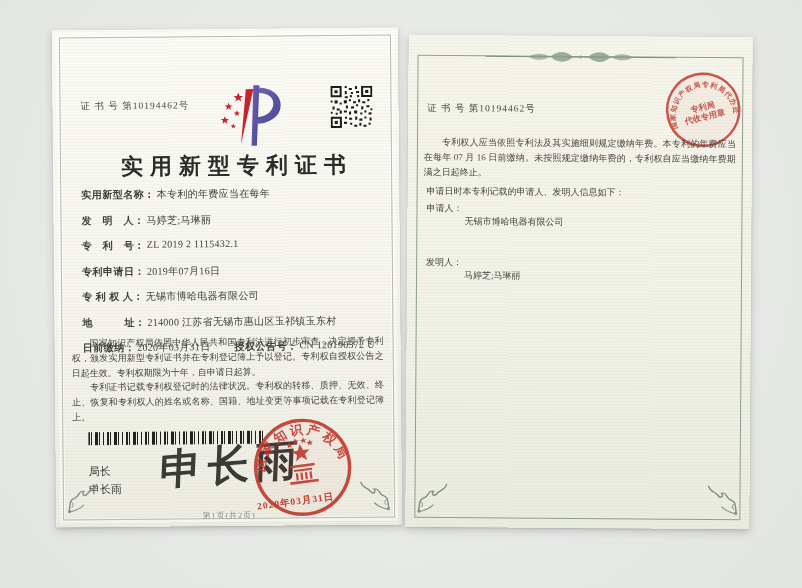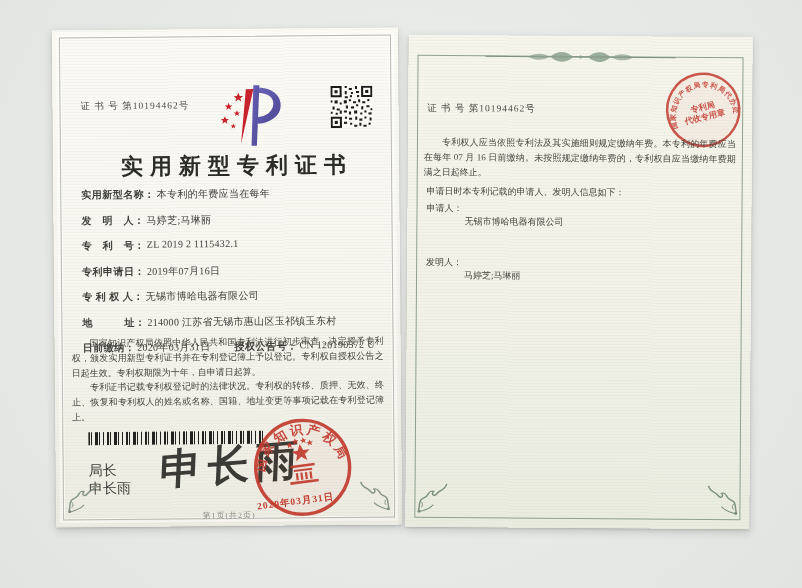--- a/index.html
+++ b/index.html
@@ -39,21 +39,21 @@
   .para{font-size:9px;line-height:14.8px;color:#45453f;text-align:justify;text-indent:2em;margin:0;}
 
   .barcode{position:absolute;left:33px;top:402px;width:176px;height:13px;
       background:repeating-linear-gradient(90deg,
         #22221f 0 2px,transparent 2px 3px,
         #22221f 3px 4px,transparent 4px 7px,
         #22221f 7px 10px,transparent 10px 11px,
         #22221f 11px 12px,transparent 12px 15px,
         #22221f 15px 16px,transparent 16px 19px);}
 
-  .director{position:absolute;left:33px;top:432px;font-size:14px;color:#3c3c38;line-height:18px;}
+  .director{position:absolute;left:33px;top:432px;font-size:11px;color:#3c3c38;line-height:18px;}
   .sig{position:absolute;left:104px;top:408px;font-size:42px;font-weight:700;color:#23231f;
       letter-spacing:6px;transform:rotate(-4deg) skewX(-7deg);opacity:.88;}
 
   .seal1{position:absolute;left:196px;top:388px;width:102px;height:102px;transform:rotate(-7deg);opacity:.92;}
   .sealdate{position:absolute;left:201px;top:467px;font-size:9.5px;font-weight:bold;color:#c23b2f;
       transform:rotate(-7deg);letter-spacing:1px;}
   .pagenum{position:absolute;left:0;top:481px;width:100%;text-align:center;font-size:8px;color:#8d8d86;letter-spacing:1px;}
 
   .flourish{position:absolute;width:34px;height:34px;}
   .fl-bl{left:10px;bottom:12px;}

